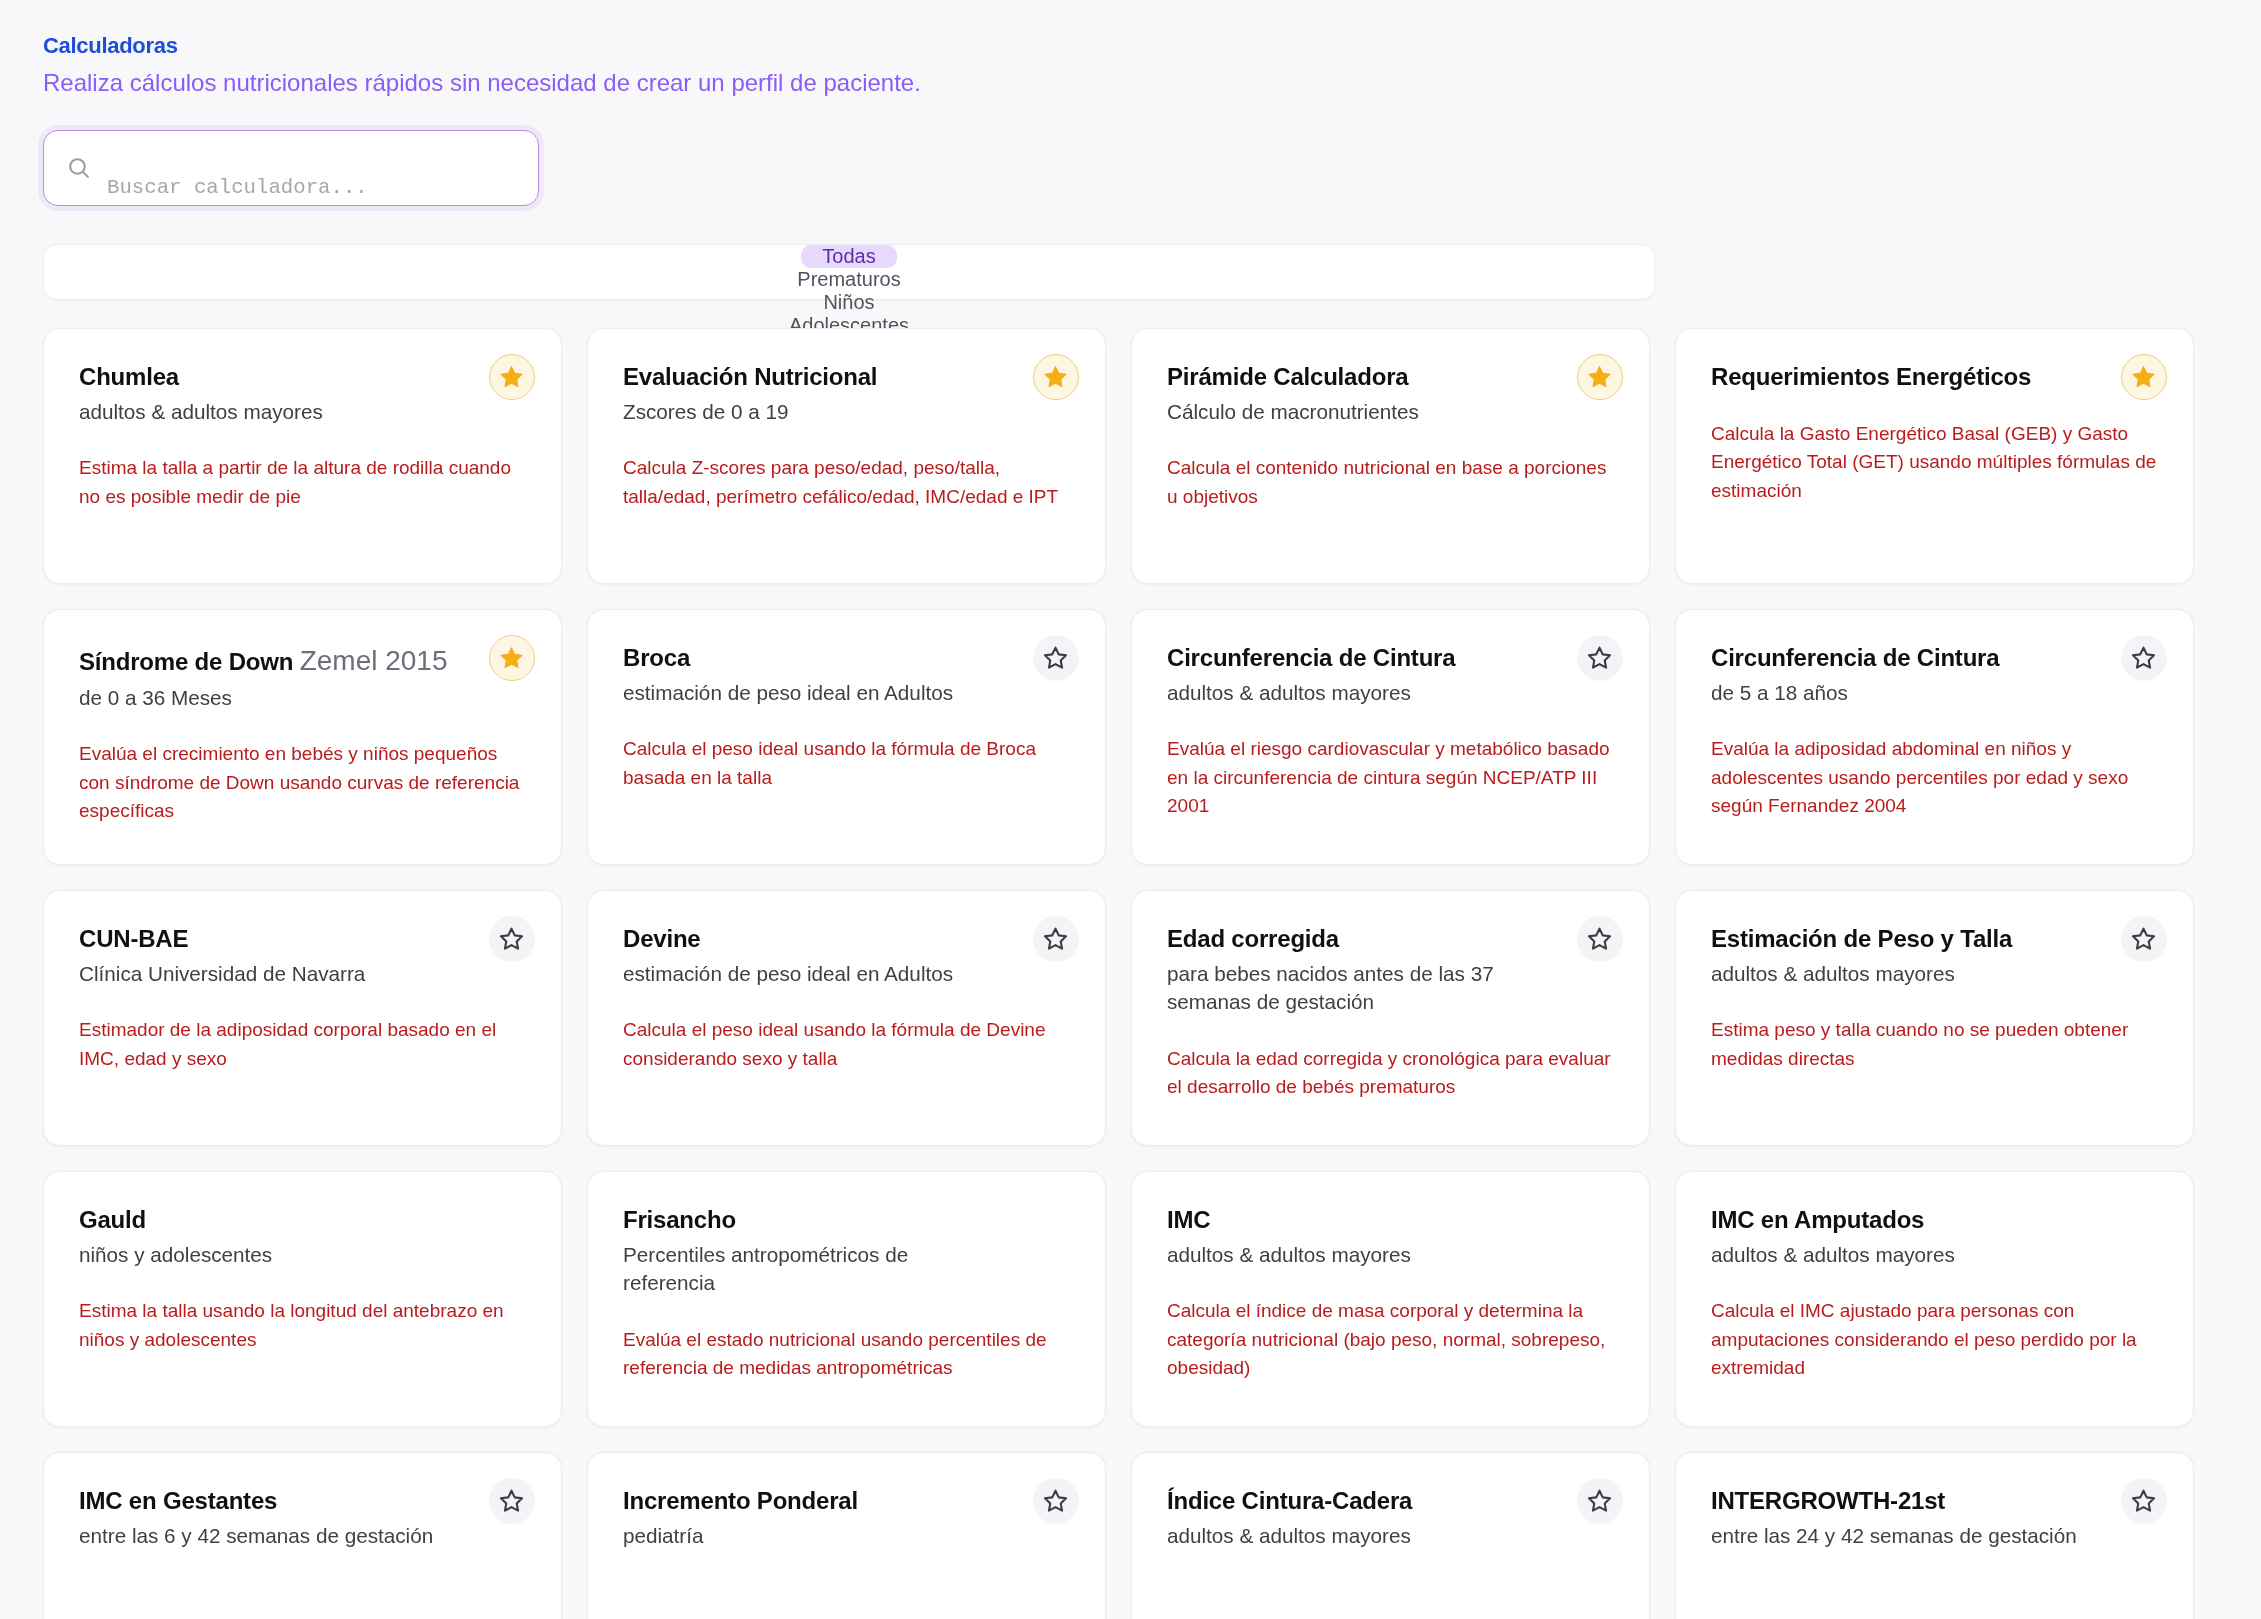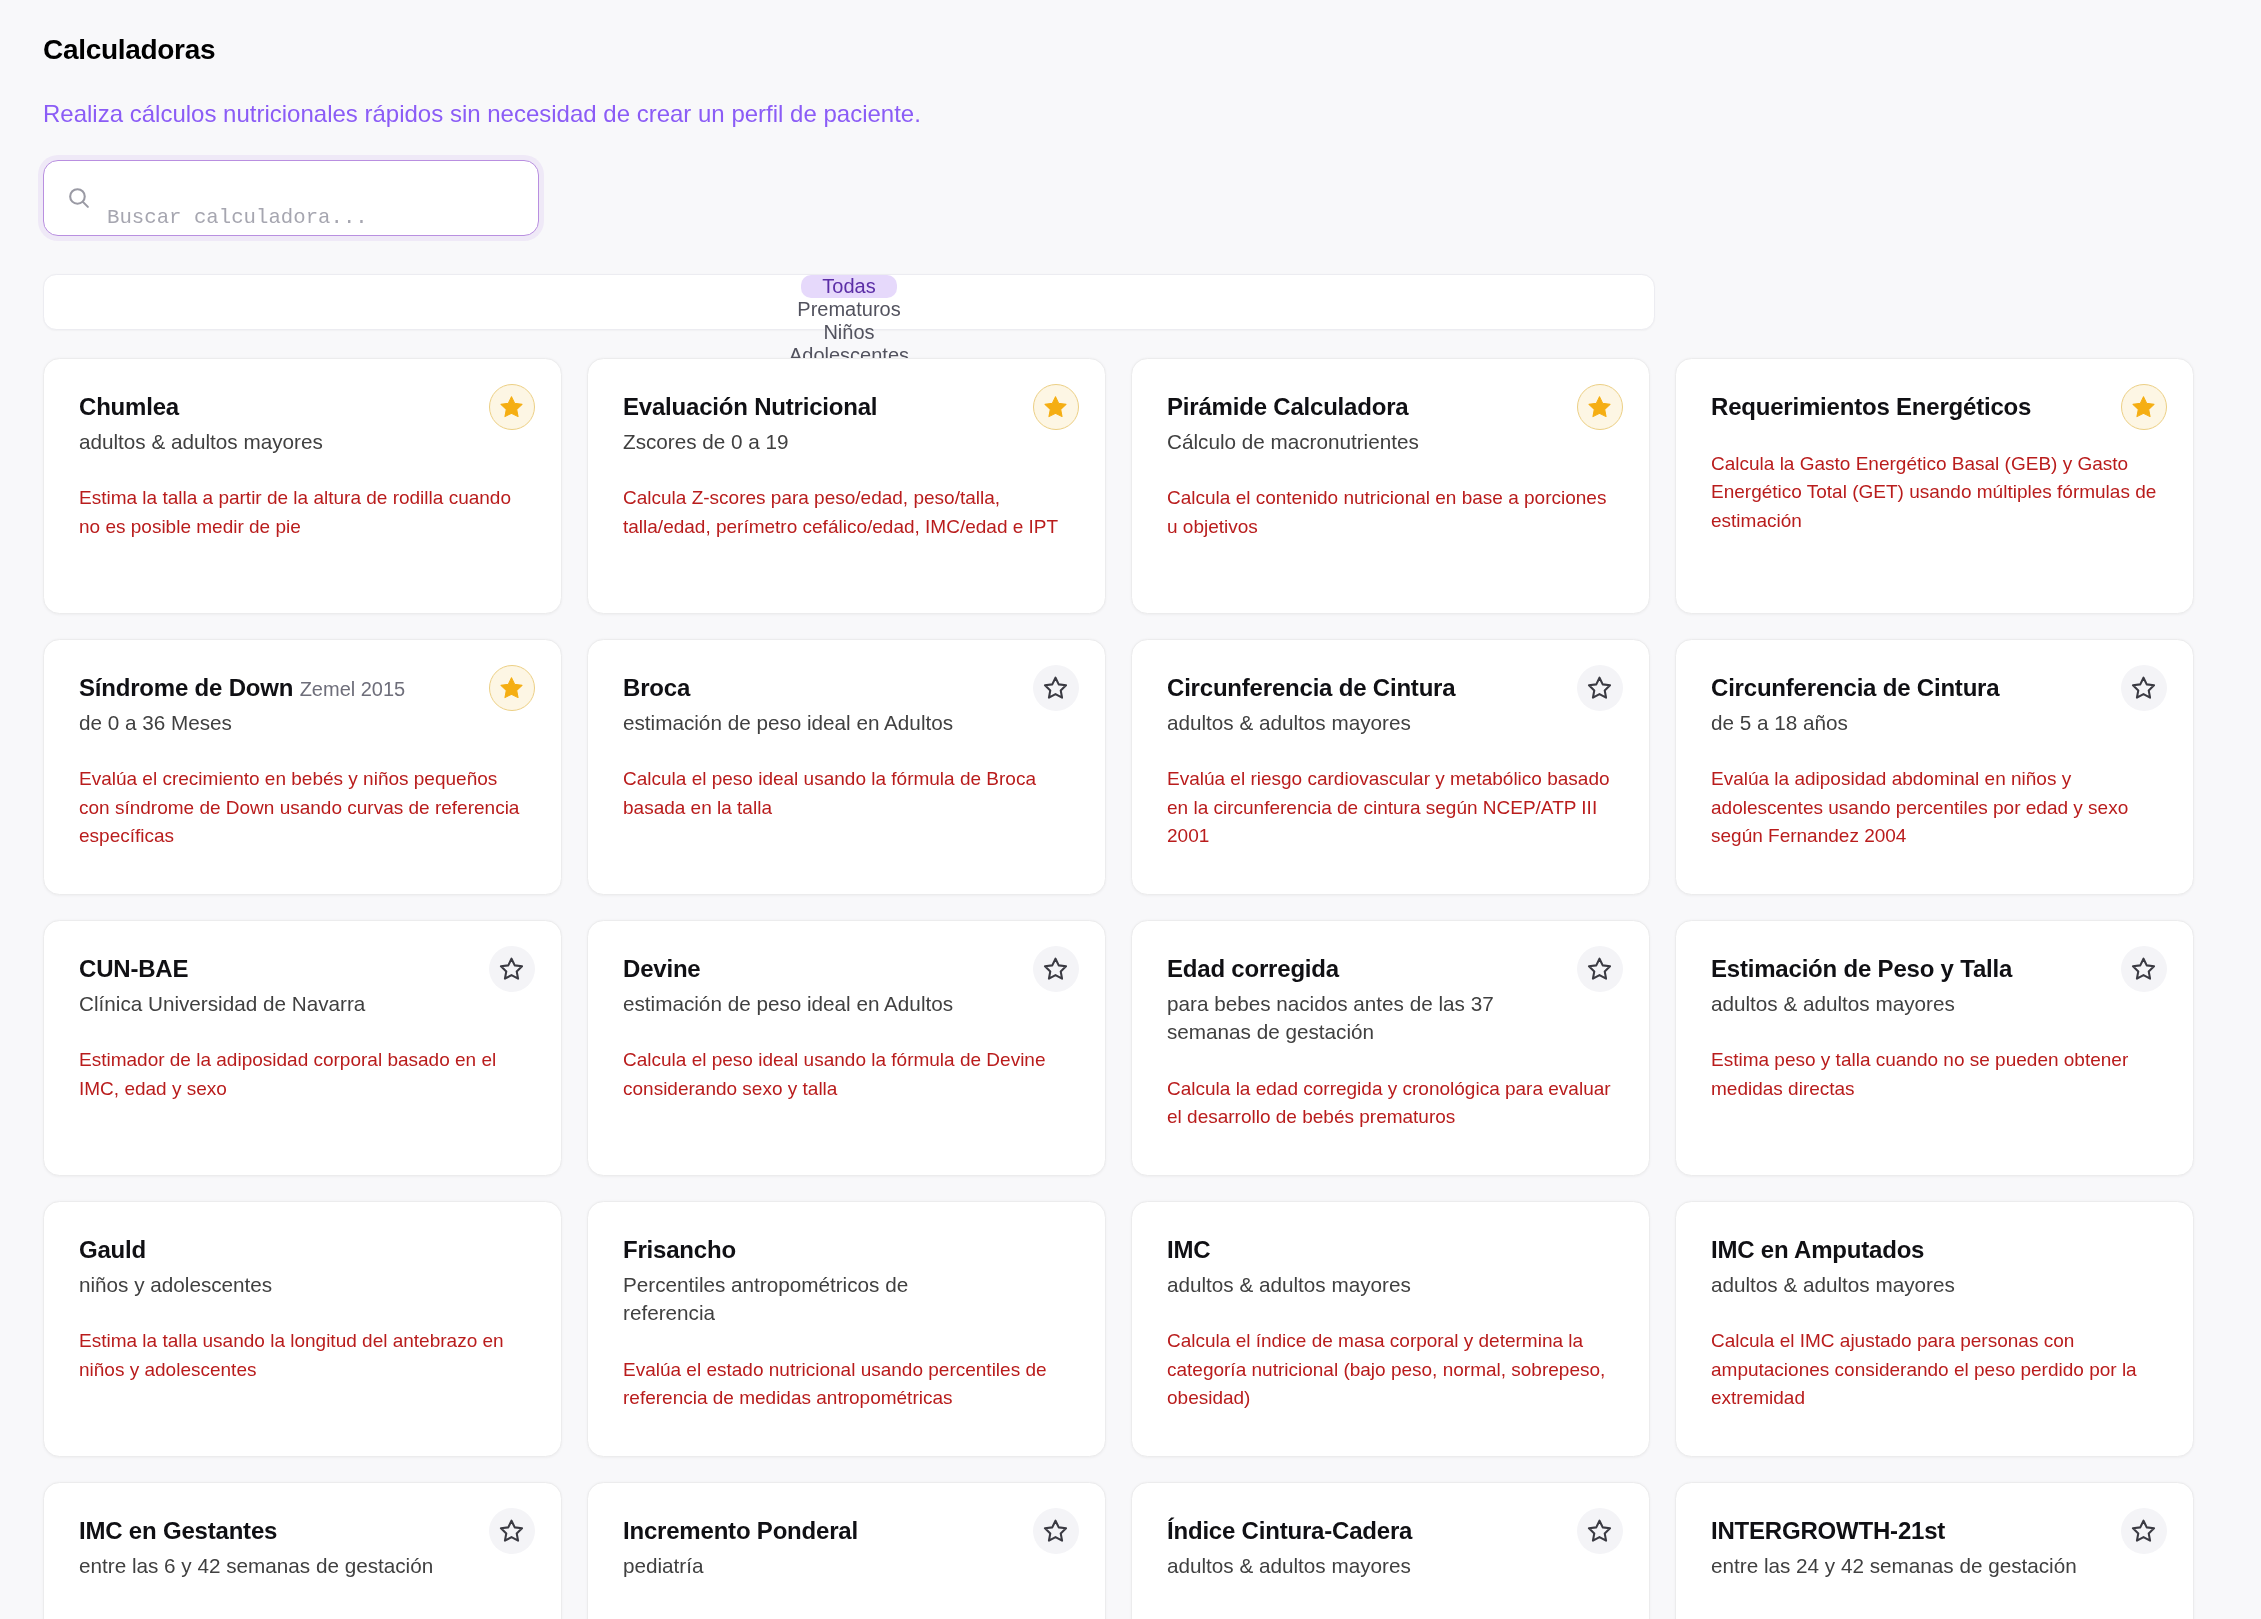--- a/index.html
+++ b/index.html
@@ -13,26 +13,26 @@
   }
   .page {
     width: 2261px;
     height: 1619px;
     padding: 33px 43px 0 43px;
     position: relative;
   }
 
   
   .page-title {
-    font-size: 28px;
+    font-size: 22px;
     font-weight: 700;
-    color: #000000;
+    color: #1d4ed8;
     letter-spacing: -0.3px;
     line-height: 1.2;
-    margin-bottom: 31px;
+    margin-bottom: 8px;
   }
   .page-subtitle {
     font-size: 24px;
     font-weight: 400;
     color: #8b5cf6;
     line-height: 1.35;
     margin-bottom: 30px;
   }
 
   
@@ -120,21 +120,21 @@
   .card-title {
     font-size: 24px;
     font-weight: 700;
     color: #101014;
     line-height: 1.25;
     padding-right: 66px;
     letter-spacing: -0.2px;
   }
   .card-title .title-note {
     font-weight: 400;
-    font-size: 20px;
+    font-size: 28px;
     color: #6e6e7a;
     letter-spacing: 0;
   }
   .card-subtitle {
     font-size: 20.7px;
     font-weight: 400;
     color: #404040;
     line-height: 1.38;
     margin-top: 5.8px;
     padding-right: 66px;

